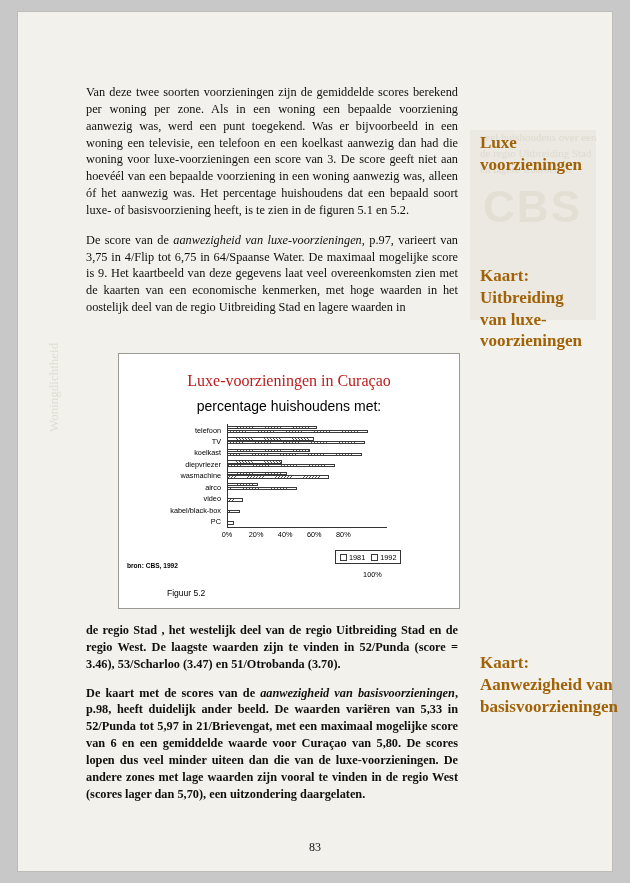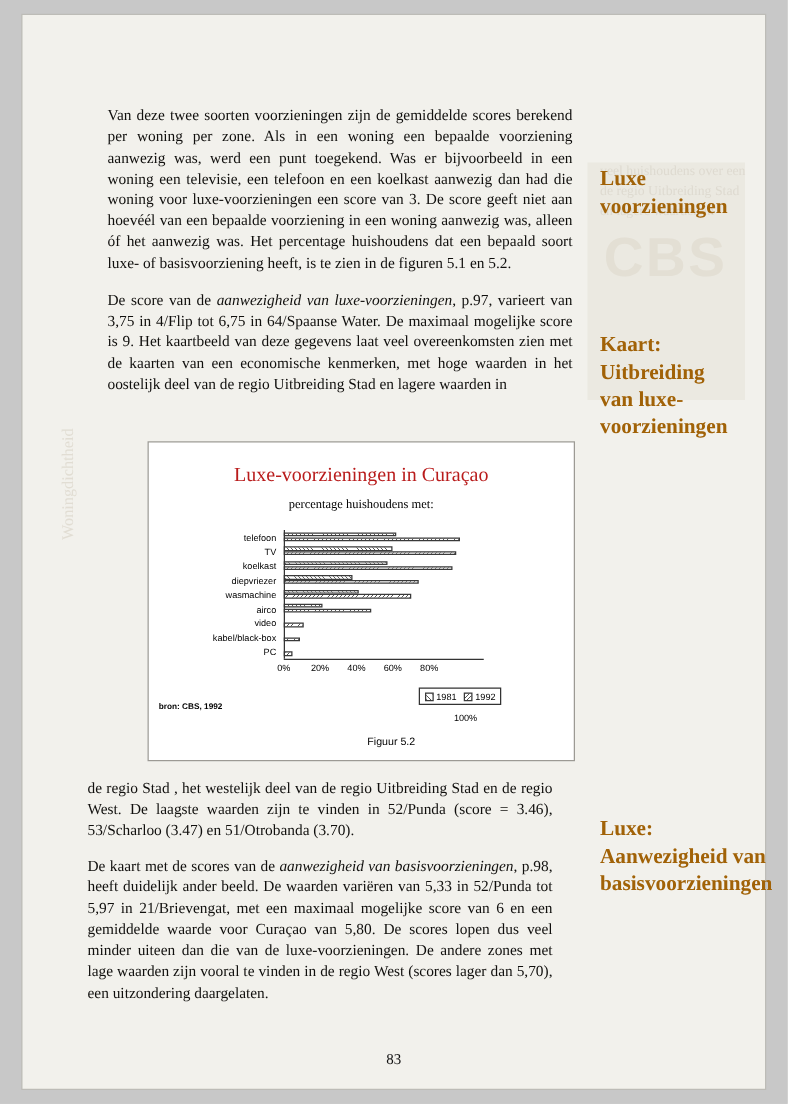--- a/index.html
+++ b/index.html
@@ -114,22 +114,22 @@
     text-align: center;
     font-family: "Liberation Serif", serif;
     font-size: 16px;
     color: #b91c1c;
   }
   .fig-sub {
     position: absolute;
     left: 0; right: 0;
     top: 44px;
     text-align: center;
-    font-family: Liberation Serif, serif;
-    font-size: 10px;
+    font-family: Liberation Sans, sans-serif;
+    font-size: 14px;
     color: #000;
   }
   .plot {
     position: absolute;
     left: 108px;
     top: 70px;
     width: 160px;
     height: 103px;
   }
   .cat-labels {
@@ -218,32 +218,33 @@
     top: 208px;
     font-family: "Liberation Sans", sans-serif;
     font-size: 6.6px;
     font-weight: bold;
     color: #000;
   }
   .fig-caption {
     position: absolute;
     left: 0; right: 0;
     bottom: 10px;
-    text-align: center;
+    text-align: left;
     font-family: "Liberation Sans", sans-serif;
     font-size: 8.5px;
     color: #000;
     margin-left: 48px;
   }
 
   .after-fig {
     position: absolute;
-    left: 52px;
+    left: 68px;
     top: 610px;
     width: 372px;
+    font-weight: bold;
   }
   .page-number {
     position: absolute;
     left: 0; right: 0;
     top: 828px;
     text-align: center;
     font-family: "Liberation Serif", serif;
     font-size: 12px;
     color: #111;
   }
@@ -261,21 +262,21 @@
   <div class="ghost-vert">Woningdichtheid</div>
 
   <div class="content">
     <p class="para tight">Van deze twee soorten voorzieningen zijn de gemiddelde scores berekend per woning per zone. Als in een woning een bepaalde voorziening aanwezig was, werd een punt toegekend. Was er bijvoorbeeld in een woning een televisie, een telefoon en een koelkast aanwezig dan had die woning voor luxe-voorzieningen een score van 3. De score geeft niet aan hoevéél van een bepaalde voorziening in een woning aanwezig was, alleen óf het aanwezig was. Het percentage huishoudens dat een bepaald soort luxe- of basisvoorziening heeft, is te zien in de figuren 5.1 en 5.2.</p>
     <p class="para"><span>De score van de </span><em>aanwezigheid van luxe-voorzieningen</em><span>, p.97, varieert van 3,75 in 4/Flip tot 6,75 in 64/Spaanse Water. De maximaal mogelijke score is 9. Het kaartbeeld van deze gegevens laat veel overeenkomsten zien met de kaarten van een economische kenmerken, met hoge waarden in het oostelijk deel van de regio Uitbreiding Stad en lagere waarden in</span></p>
   </div>
 
   <div class="margin-notes">
     <div class="mnote n1">Luxe voorzieningen</div>
     <div class="mnote n2">Kaart: Uitbreiding van luxe-voorzieningen</div>
-    <div class="mnote n3">Luxe: Aanwezigheid van basisvoorzieningen</div>
+    <div class="mnote n3">Kaart: Aanwezigheid van basisvoorzieningen</div>
   </div>
 
   <div class="figure">
     <div class="fig-title">Luxe-voorzieningen in Curaçao</div>
     <div class="fig-sub">percentage huishoudens met:</div>
 
     <div class="cat-labels">
         <div class="cat-label" style="top: 1.52222px;">telefoon</div>
         <div class="cat-label" style="top: 12.9667px;">TV</div>
         <div class="cat-label" style="top: 24.4111px;">koelkast</div>

